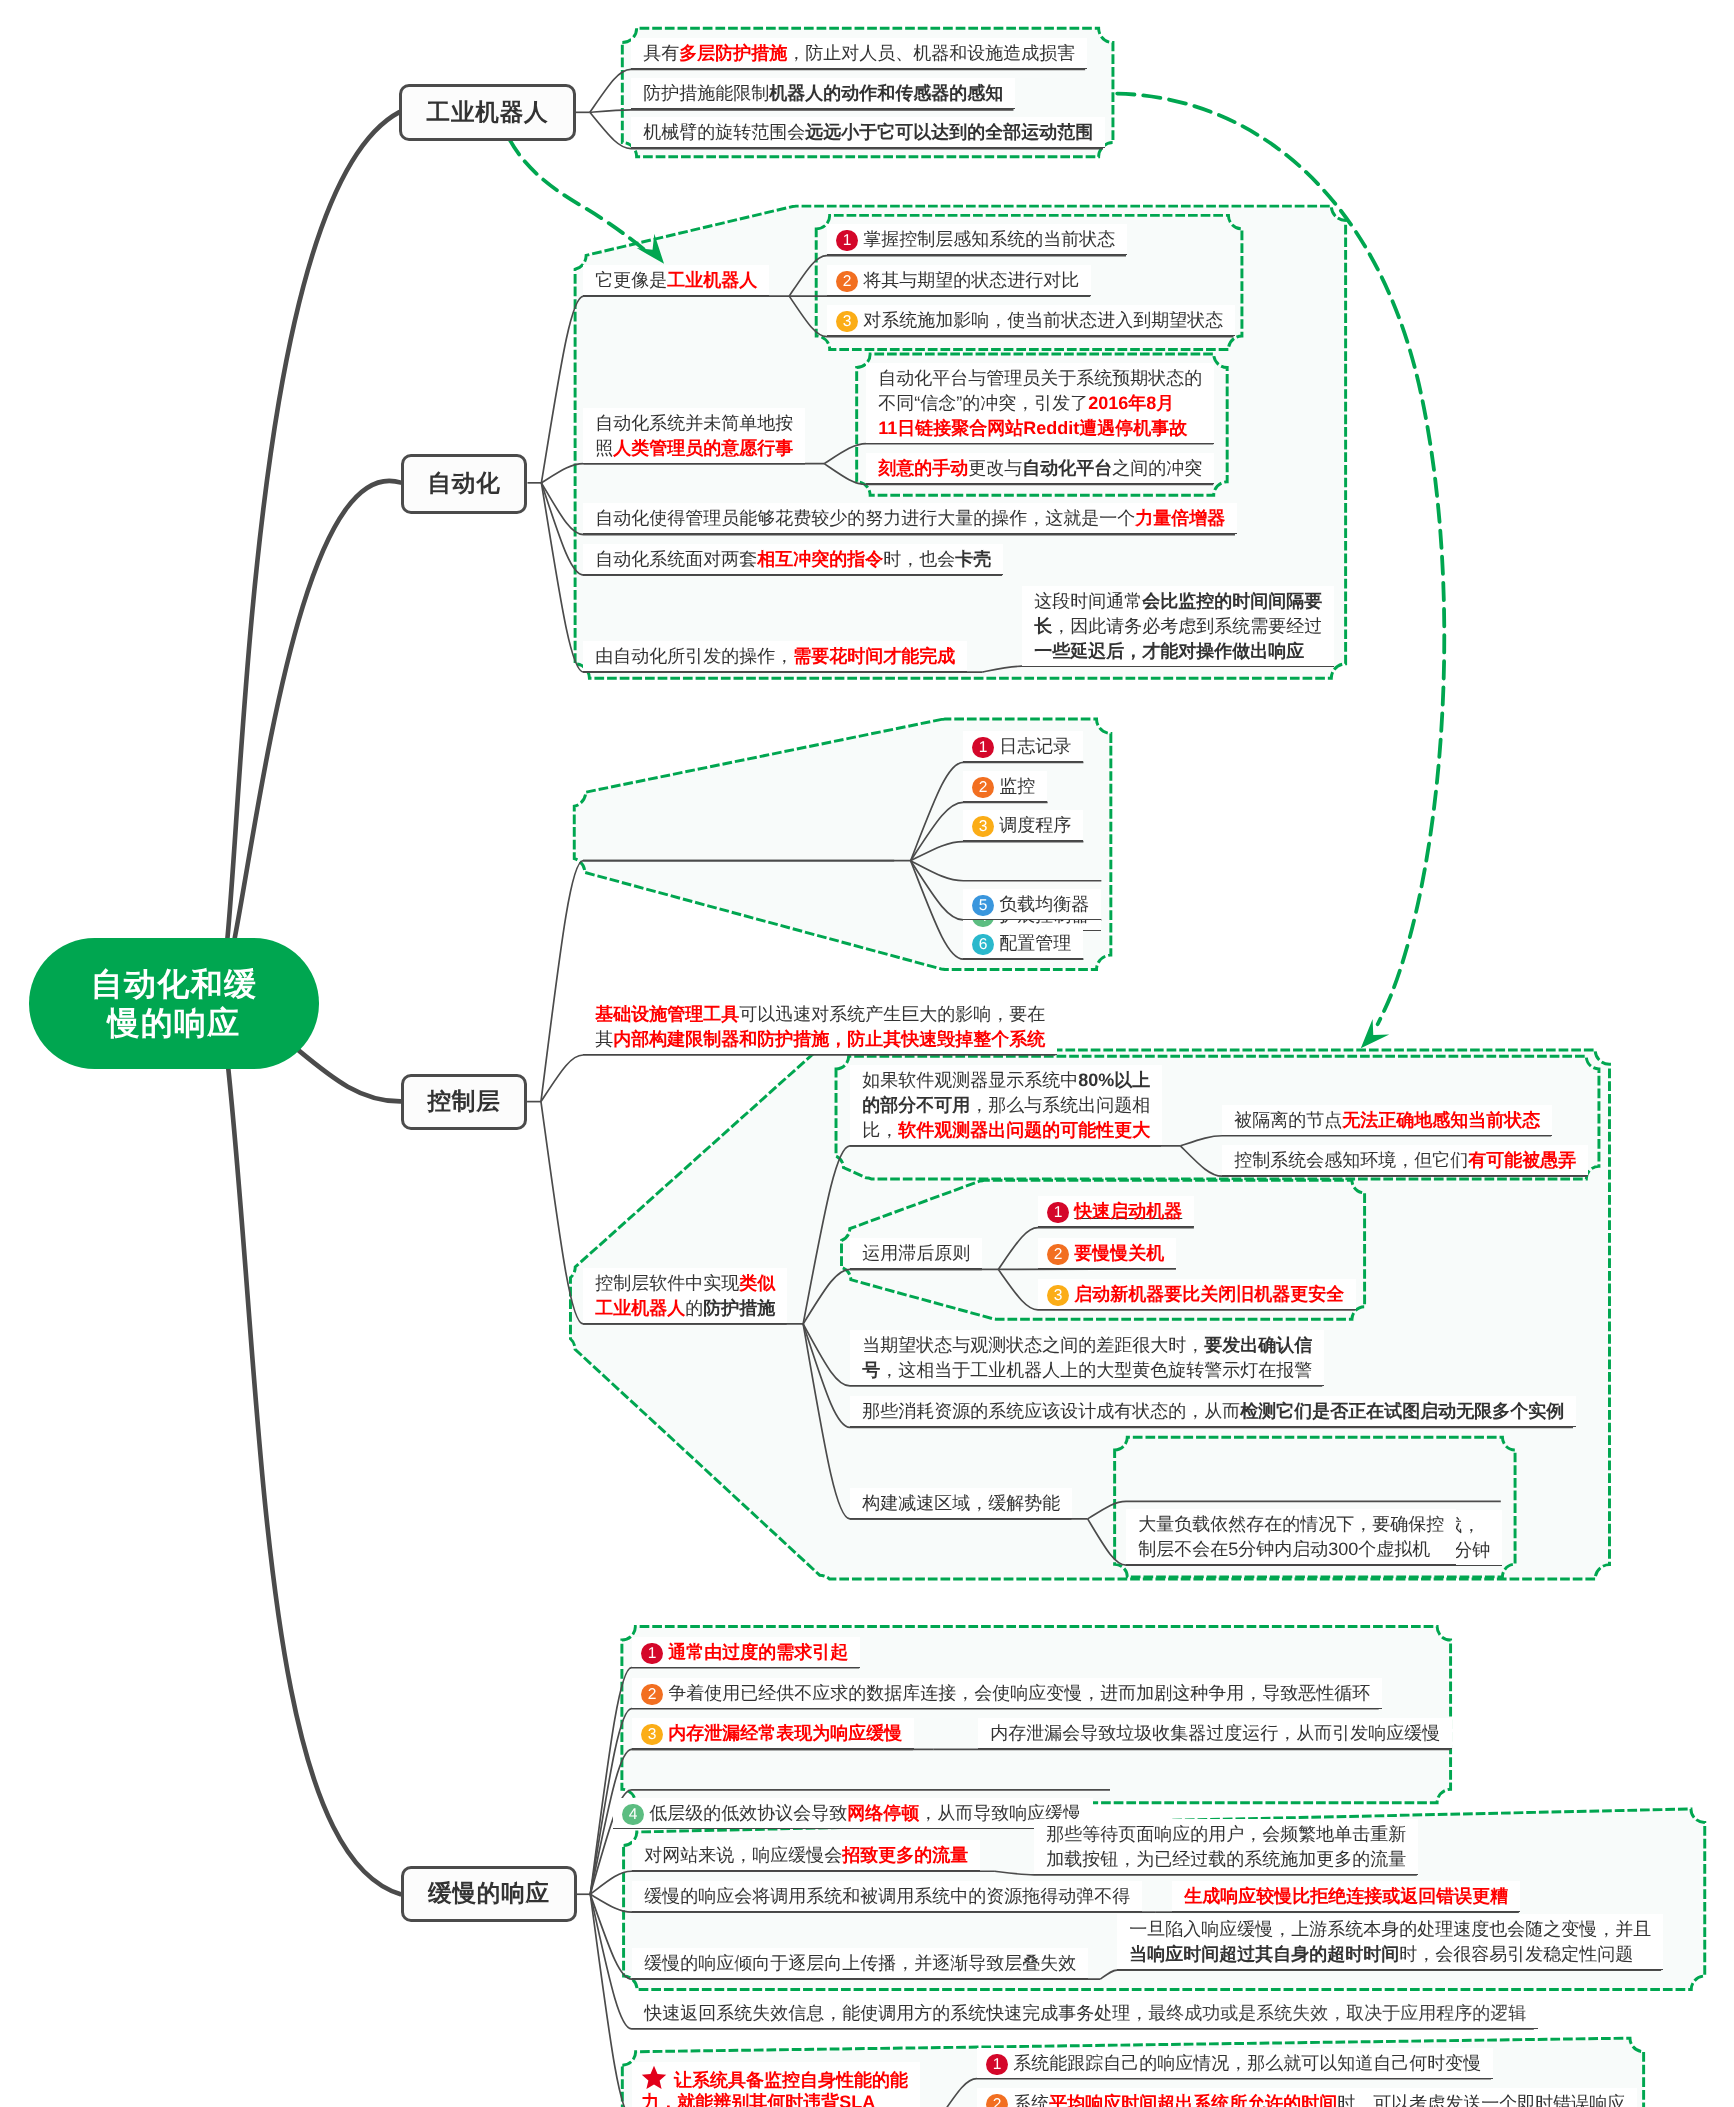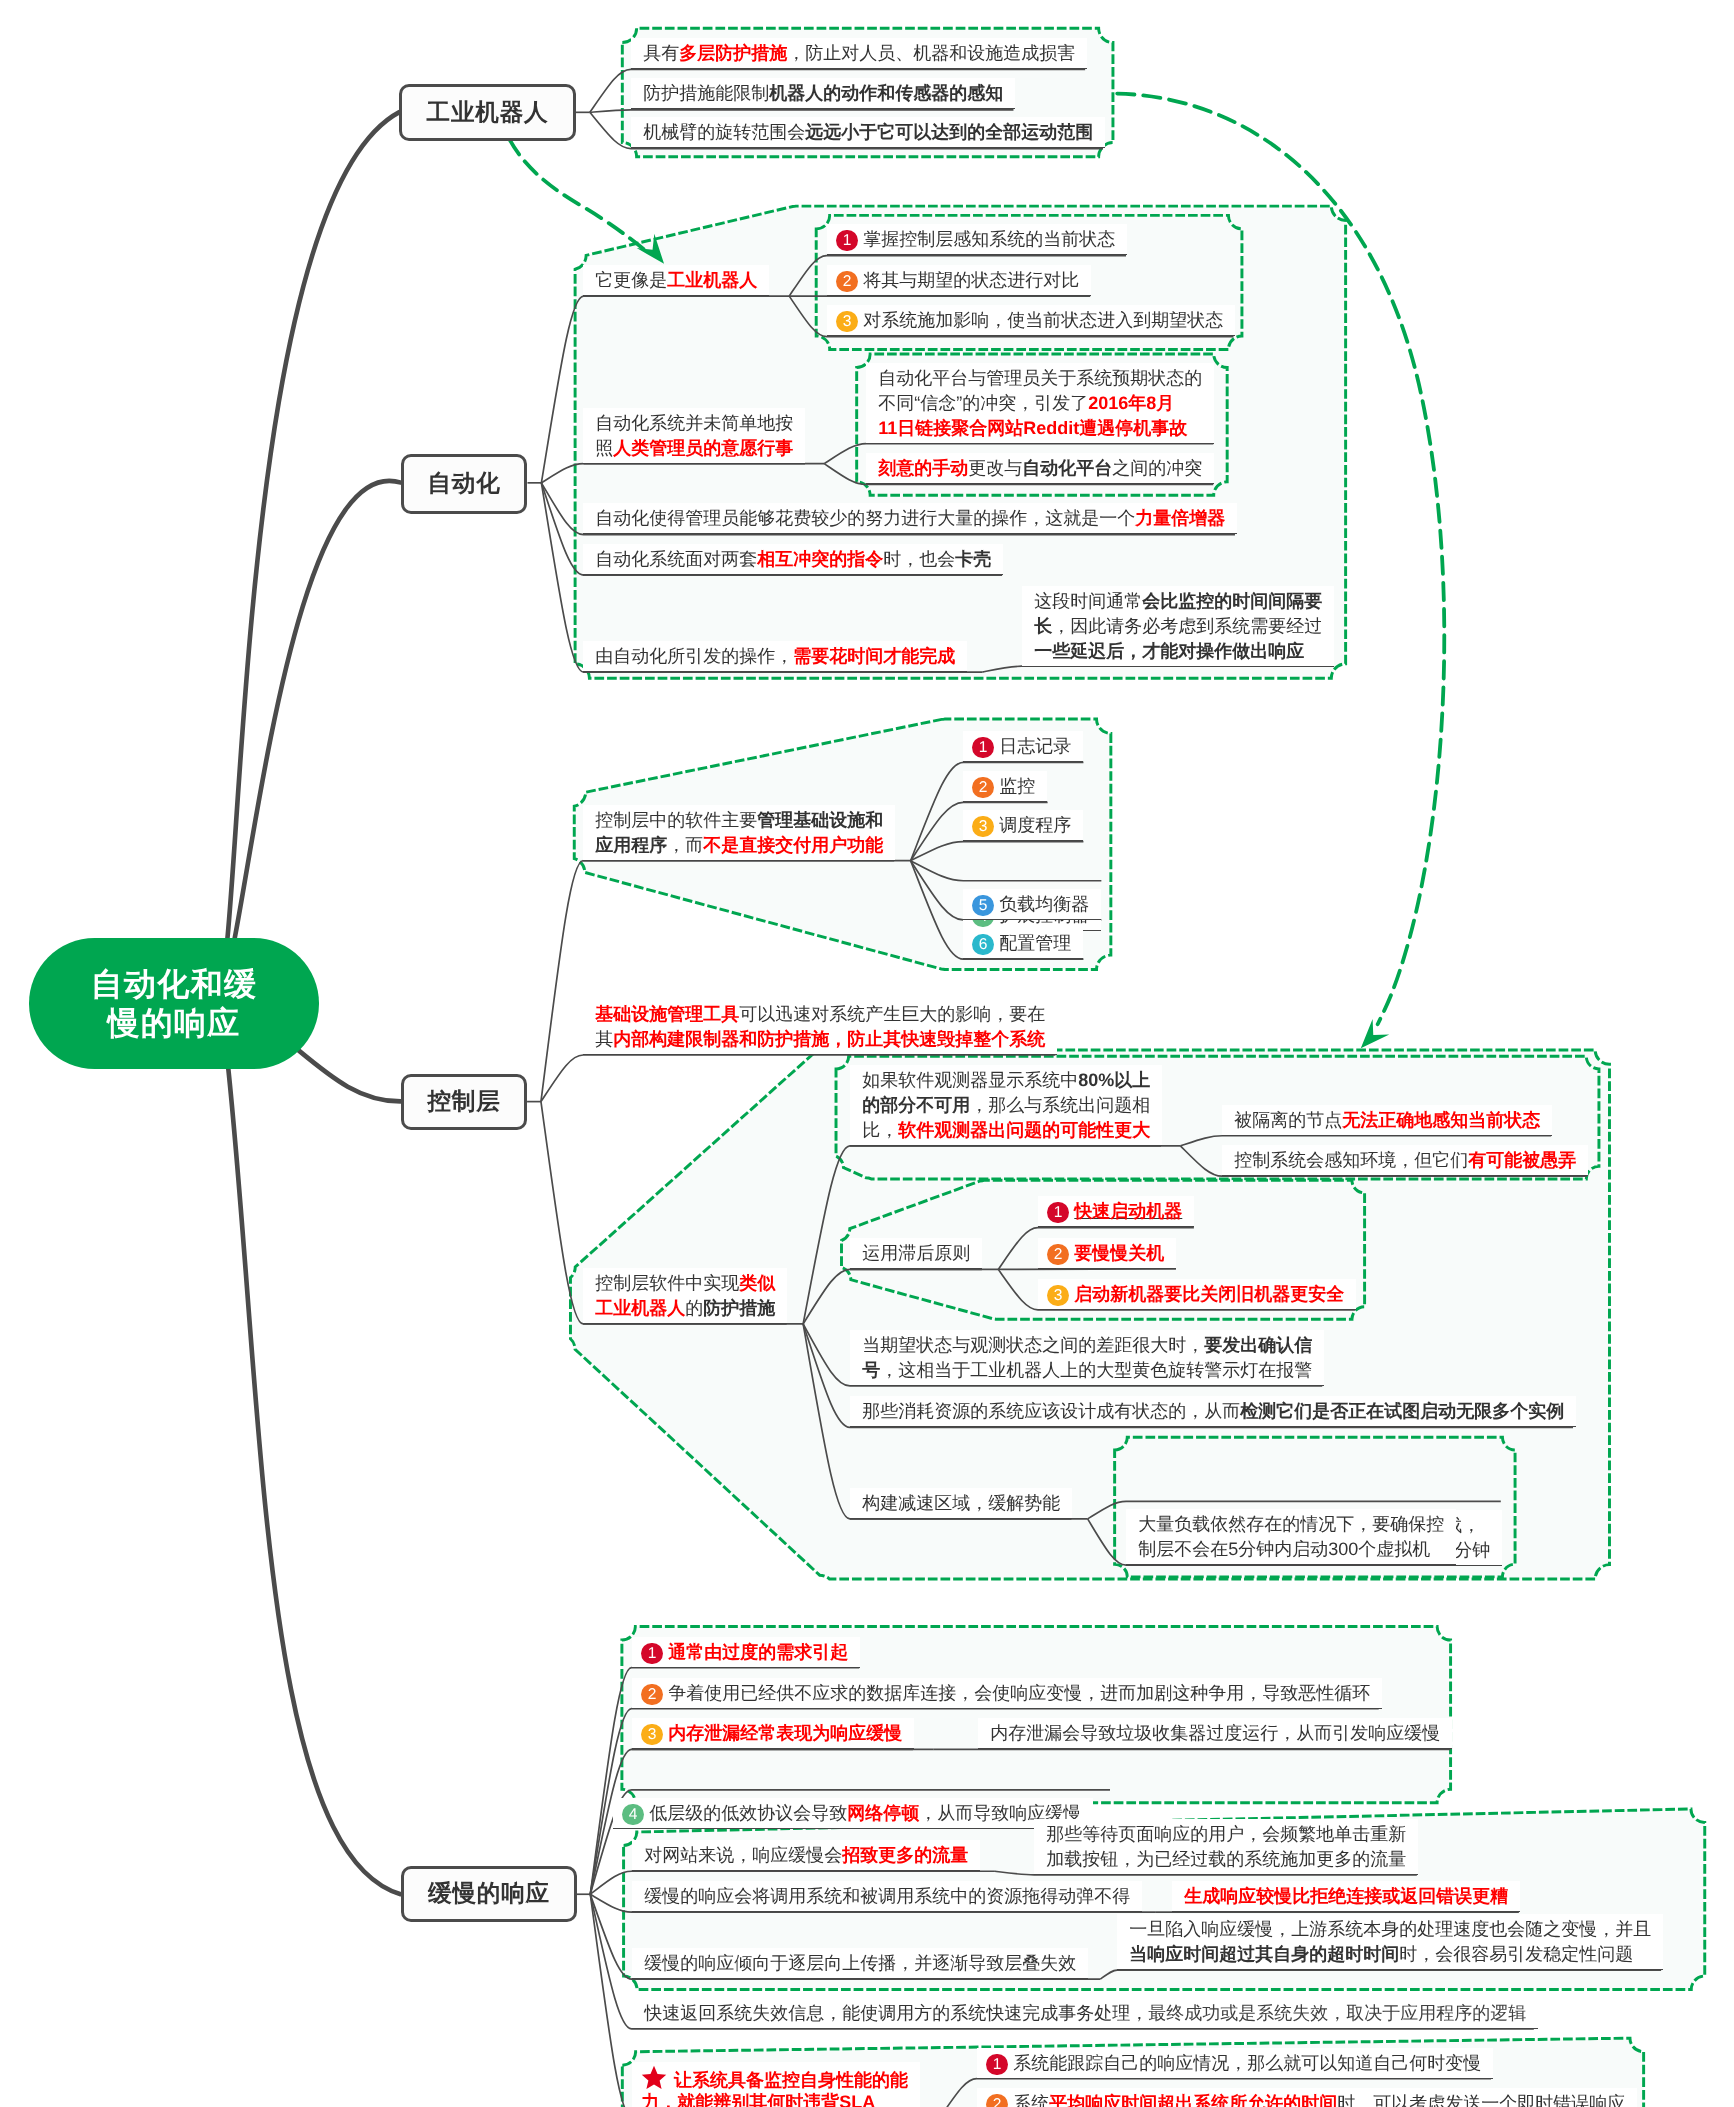--- a/index.html
+++ b/index.html
@@ -150,21 +150,20 @@
       <div class="node leaf" style="left: 827px; top: 224px; display: inline-block; padding-left: 9.3px; border-bottom: 1.7px solid rgb(70, 70, 70);"><span class="ln"><span class="badge" style="background: rgb(212, 7, 42);">1</span>掌握控制层感知系统的当前状态</span></div>
       <div class="node leaf" style="left: 827px; top: 265px; display: inline-block; padding-left: 9.3px; border-bottom: 1.7px solid rgb(70, 70, 70);"><span class="ln"><span class="badge" style="background: rgb(242, 111, 33);">2</span>将其与期望的状态进行对比</span></div>
       <div class="node leaf" style="left: 827px; top: 305px; display: inline-block; padding-left: 9.3px; border-bottom: 1.7px solid rgb(70, 70, 70);"><span class="ln"><span class="badge" style="background: rgb(251, 173, 23);">3</span>对系统施加影响，使当前状态进入到期望状态</span></div>
       <div class="node leaf" style="left: 583px; top: 408px; display: inline-block; border-bottom: 1.7px solid rgb(70, 70, 70);"><span class="ln">自动化系统并未简单地按</span><span class="ln">照<span class="r">人类管理员的意愿行事</span></span></div>
       <div class="node leaf" style="left: 866px; top: 363px; display: inline-block; border-bottom: 1.7px solid rgb(70, 70, 70);"><span class="ln">自动化平台与管理员关于系统预期状态的</span><span class="ln">不同“信念”的冲突，引发了<span class="r">2016年8月</span></span><span class="ln"><span class="r">11日链接聚合网站Reddit遭遇停机事故</span></span></div>
       <div class="node leaf" style="left: 866px; top: 453px; display: inline-block; border-bottom: 1.7px solid rgb(70, 70, 70);"><span class="ln"><span class="r">刻意的手动</span>更改与<b>自动化平台</b>之间的冲突</span></div>
       <div class="node leaf" style="left: 583px; top: 503px; display: inline-block; border-bottom: 1.7px solid rgb(70, 70, 70);"><span class="ln">自动化使得管理员能够花费较少的努力进行大量的操作，这就是一个<span class="r">力量倍增器</span></span></div>
       <div class="node leaf" style="left: 583px; top: 544px; display: inline-block; border-bottom: 1.7px solid rgb(70, 70, 70);"><span class="ln">自动化系统面对两套<span class="r">相互冲突的指令</span>时，也会<b>卡壳</b></span></div>
       <div class="node leaf" style="left: 583px; top: 641px; display: inline-block; border-bottom: 1.7px solid rgb(70, 70, 70);"><span class="ln">由自动化所引发的操作，<span class="r">需要花时间才能完成</span></span></div>
       <div class="node leaf" style="left: 1022px; top: 586px; display: inline-block; border-bottom: 1.7px solid rgb(70, 70, 70);"><span class="ln">这段时间通常<b>会比监控的时间间隔要</b></span><span class="ln"><b>长</b>，因此请务必考虑到系统需要经过</span><span class="ln"><b>一些延迟后，才能对操作做出响应</b></span></div>
-      <div class="node leaf" style="left: 583px; top: 805px; display: inline-block; border-bottom: 1.7px solid rgb(70, 70, 70);"><span class="ln">控制层中的软件主要<b>管理基础设施和</b></span><span class="ln"><b>应用程序</b>，而<span class="r">不是直接交付用户功能</span></span></div>
       <div class="node leaf" style="left: 963px; top: 731px; display: inline-block; padding-left: 9.3px; border-bottom: 1.7px solid rgb(70, 70, 70);"><span class="ln"><span class="badge" style="background: rgb(212, 7, 42);">1</span>日志记录</span></div>
       <div class="node leaf" style="left: 963px; top: 771px; display: inline-block; padding-left: 9.3px; border-bottom: 1.7px solid rgb(70, 70, 70);"><span class="ln"><span class="badge" style="background: rgb(242, 111, 33);">2</span>监控</span></div>
       <div class="node leaf" style="left: 963px; top: 810px; display: inline-block; padding-left: 9.3px; border-bottom: 1.7px solid rgb(70, 70, 70);"><span class="ln"><span class="badge" style="background: rgb(251, 173, 23);">3</span>调度程序</span></div>
       <div class="node leaf" style="left: 963px; top: 892px; display: inline-block; padding-left: 9.3px; border-bottom: 1.7px solid rgb(70, 70, 70); margin-top: 8px;"><span class="ln"><span class="badge" style="background: rgb(92, 189, 129);">4</span>扩展控制器</span></div>
       <div class="node leaf" style="left: 963px; top: 889px; display: inline-block; padding-left: 9.3px; border-bottom: 1.7px solid rgb(70, 70, 70);"><span class="ln"><span class="badge" style="background: rgb(58, 150, 221);">5</span>负载均衡器</span></div>
       <div class="node leaf" style="left: 963px; top: 928px; display: inline-block; padding-left: 9.3px; border-bottom: 1.7px solid rgb(70, 70, 70);"><span class="ln"><span class="badge" style="background: rgb(42, 184, 204);">6</span>配置管理</span></div>
       <div class="node leaf" style="left: 583px; top: 999px; display: inline-block; border-bottom: 1.7px solid rgb(70, 70, 70);"><span class="ln"><span class="r">基础设施管理工具</span>可以迅速对系统产生巨大的影响，要在</span><span class="ln">其<span class="r">内部构建限制器和防护措施，防止其快速毁掉整个系统</span></span></div>
       <div class="node leaf" style="left: 583px; top: 1268px; display: inline-block; border-bottom: 1.7px solid rgb(70, 70, 70);"><span class="ln">控制层软件中实现<span class="r">类似</span></span><span class="ln"><span class="r">工业机器人</span>的<b>防护措施</b></span></div>
       <div class="node leaf" style="left: 850px; top: 1065px; display: inline-block; border-bottom: 1.7px solid rgb(70, 70, 70);"><span class="ln">如果软件观测器显示系统中<b>80%以上</b></span><span class="ln"><b>的部分不可用</b>，那么与系统出问题相</span><span class="ln">比，<span class="r">软件观测器出问题的可能性更大</span></span></div>
       <div class="node leaf" style="left: 1222px; top: 1105px; display: inline-block; border-bottom: 1.7px solid rgb(70, 70, 70);"><span class="ln">被隔离的节点<span class="r">无法正确地感知当前状态</span></span></div>

